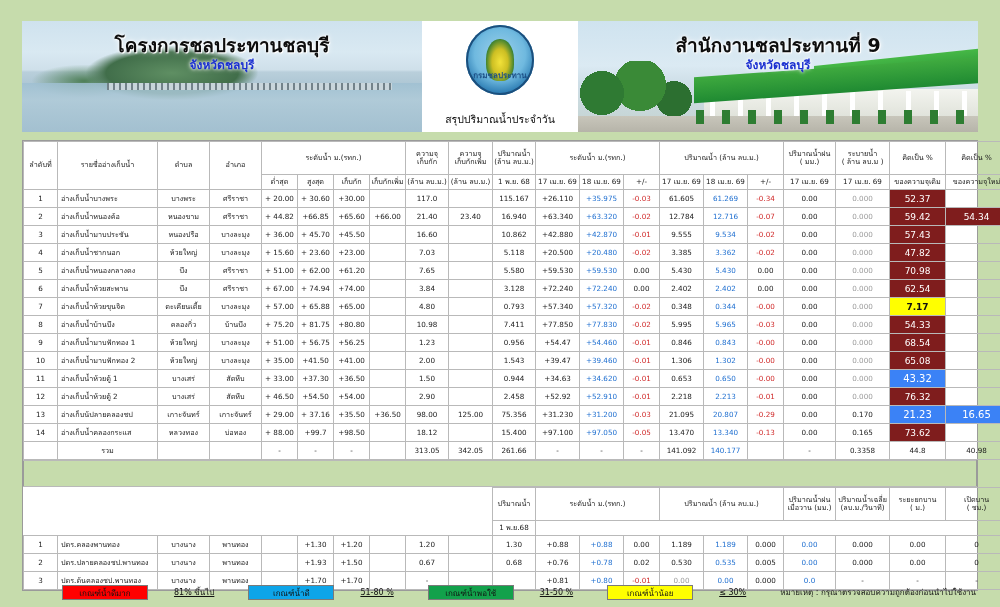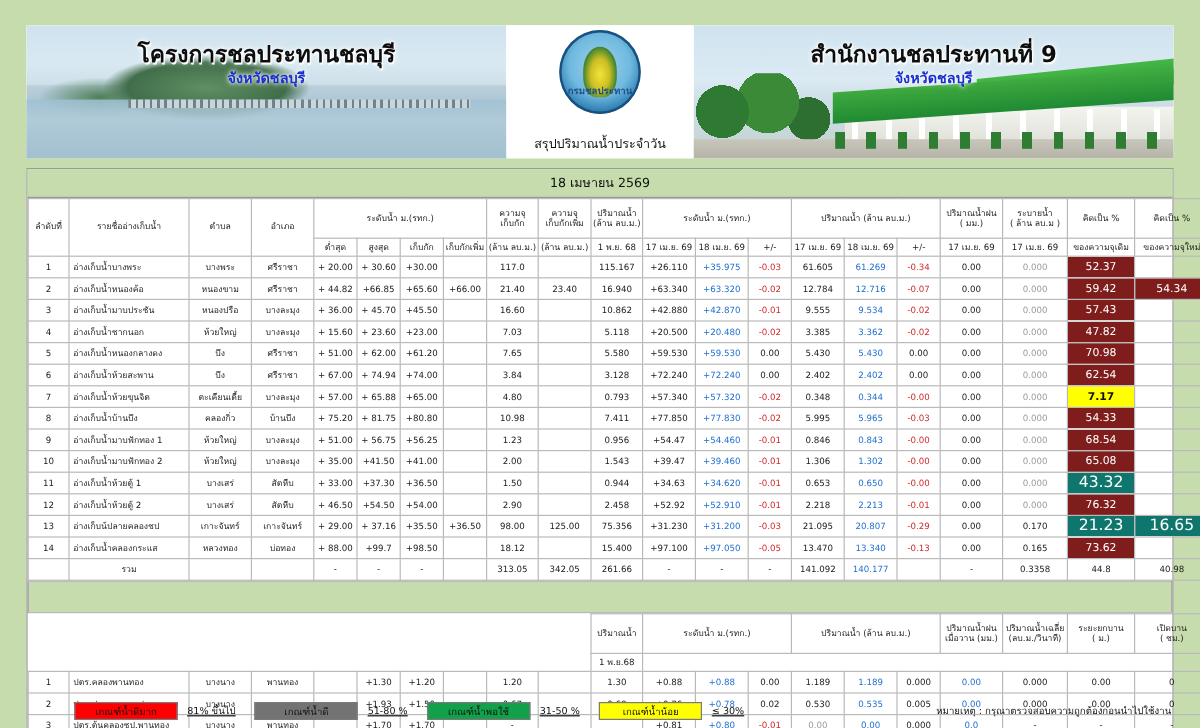--- a/index.html
+++ b/index.html
@@ -153,31 +153,31 @@
   }
   thead th { font-weight:normal; line-height:1.15; font-size:7.2px; }
   .hdr-tall { height:33px; }
   .hdr-sub  { height:15px; }
   td.num { text-align:center; }
   td.name { text-align:left; padding-left:3px; font-size:7.2px; }
   .blue   { color:#1f6fd0; }
   .red    { color:#d02b2b; }
   .grey   { color:#9b9b9b; }
   .c-blue   { background:#7f1d1d; color:#fff; font-size:9px; }
-  .c-green  { background:#0f766e; color:#fff; font-size:13px; }
+  .c-green  { background:#3b82f6; color:#fff; font-size:10px; }
   .c-yellow { background:#ffff00; color:#111; font-size:9px; font-weight:bold; }
   .total-row td { font-size:7.2px; }
   .spacer-row td { background:#c6dcac; border-left:1px solid #9a9a9a; border-right:1px solid #9a9a9a; height:26px; border-top:1px solid #b9b9b9; border-bottom:1px solid #b9b9b9;}
 
   
   .legend {
     position:absolute; left:0; top:578px; width:1000px; height:29px;
     display:flex; align-items:center;
   }
-  .legend-inner { display:flex; align-items:center; margin-left:62px; }
+  .legend-inner { display:flex; align-items:center; margin-left:62px;gap:18px; }
   .chip {
     width:86px; height:15px; line-height:15px;
     font-size:8px; text-align:center; color:#111; border:1px solid #7a7a7a;
   }
   .chip-note { font-size:8px; color:#111; margin:0 16px 0 8px; white-space:nowrap;text-decoration:underline; }
   .footnote {
     position:absolute; right:24px; top:586px;
     font-size:8px; color:#111; white-space:nowrap;
   }
 </style>
@@ -216,21 +216,20 @@
         <div class="bldg-ground"></div>
         <div class="bldg-plants"></div>
       </div>
       <div class="banner-text bt-title">สำนักงานชลประทานที่ 9</div>
       <div class="banner-text bt-sub">จังหวัดชลบุรี</div>
     </div>
   </div>
 
   <div class="sheet">
 
-    <div class="sheet-date">18 เมษายน 2569</div>
 
     <table>
       <colgroup>
         <col style="width:34px">
           <col style="width:100px">
           <col style="width:52px">
           <col style="width:52px">
         <col style="width:36px">
           <col style="width:36px">
           <col style="width:36px">
@@ -783,21 +782,21 @@
           </tr>
         </tbody>
     </table>
 
   </div>
 
   <div class="legend">
     <div class="legend-inner" id="legend-inner">
         <div class="chip" style="background: rgb(255, 0, 0);">เกณฑ์น้ำดีมาก</div>
         <div class="chip-note">81% ขึ้นไป</div>
-        <div class="chip" style="background: #737373;">เกณฑ์น้ำดี</div>
+        <div class="chip" style="background: #0ea5e9;">เกณฑ์น้ำดี</div>
         <div class="chip-note">51-80 %</div>
         <div class="chip" style="background: rgb(18, 161, 75);">เกณฑ์น้ำพอใช้</div>
         <div class="chip-note">31-50 %</div>
         <div class="chip" style="background: rgb(255, 255, 0);">เกณฑ์น้ำน้อย</div>
         <div class="chip-note">≤ 30%</div>
       </div>
   </div>
 
   <div class="footnote">หมายเหตุ : กรุณาตรวจสอบความถูกต้องก่อนนำไปใช้งาน</div>
 

